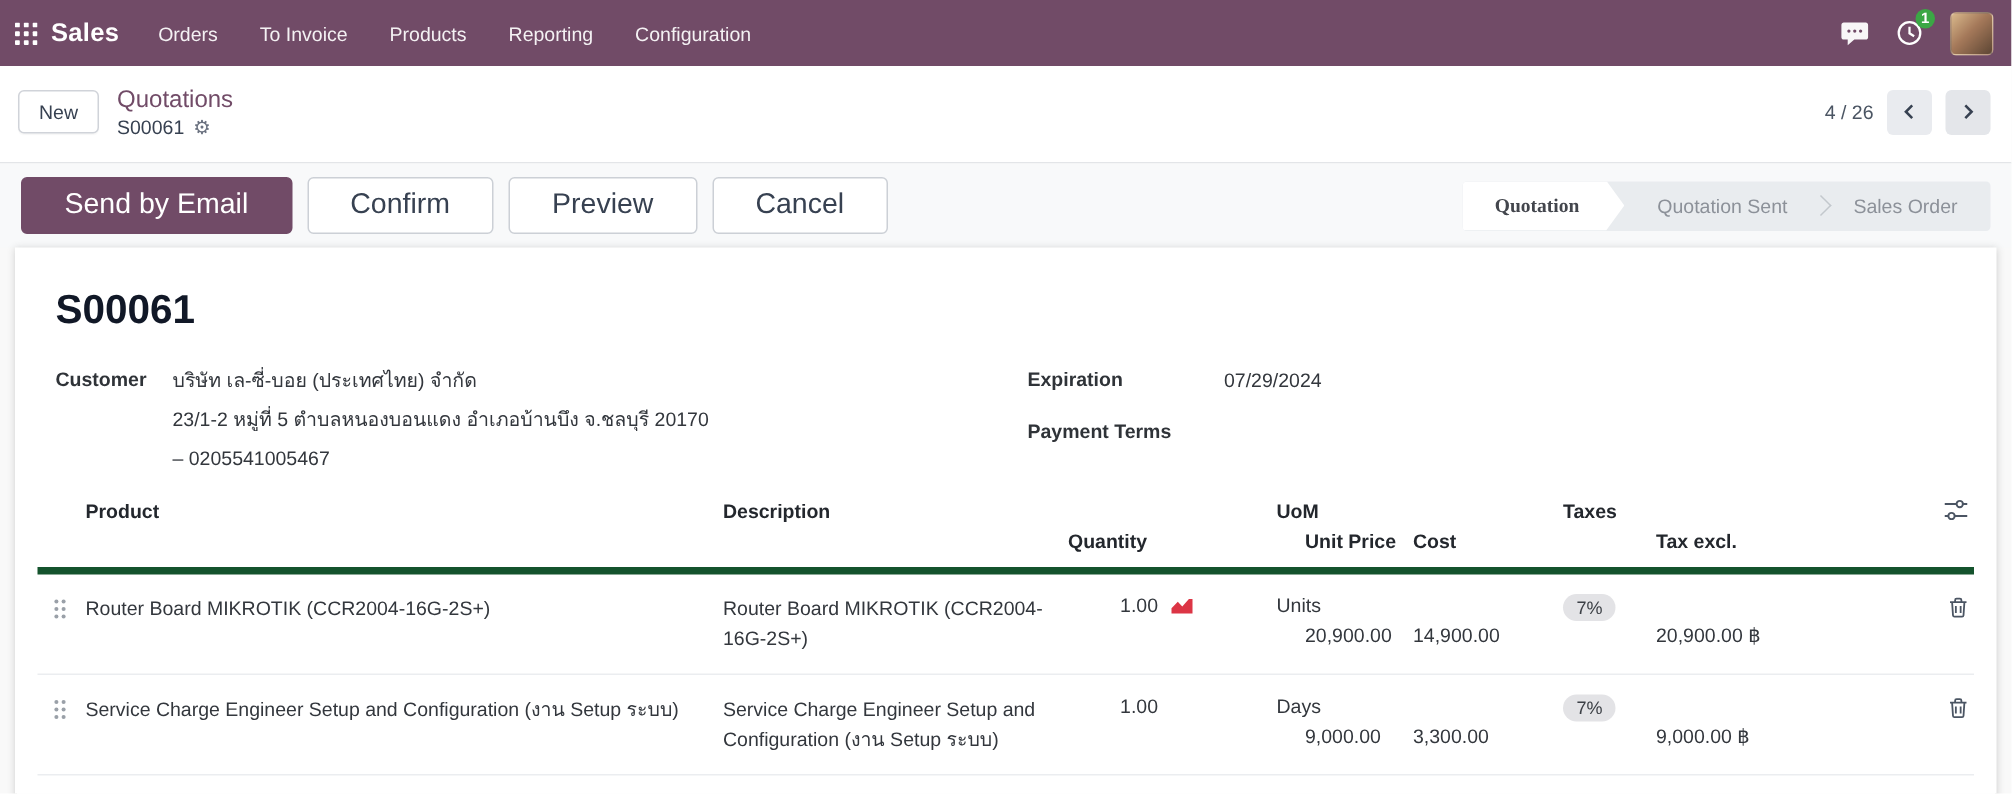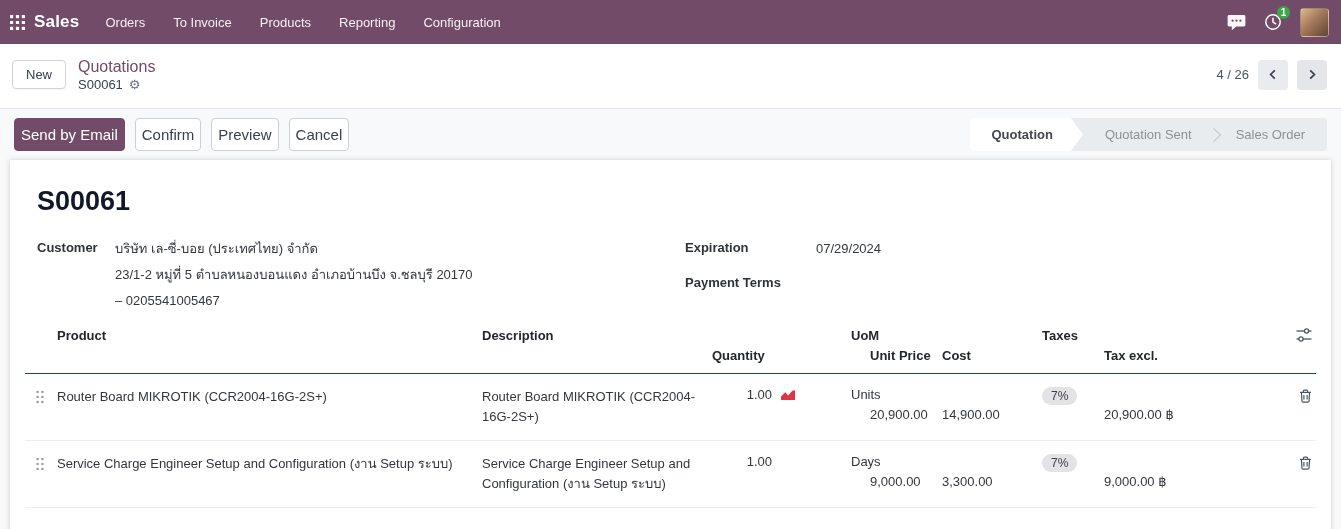--- a/index.html
+++ b/index.html
@@ -67,40 +67,41 @@
   }
   .pager-btn.next { background: #e4e6ea; }
 
   
   .action-bar {
     background: #f8f9fa;
     padding: 9px 14px;
     display: flex;
     align-items: center;
   }
-  .btn { border-radius: 4px; padding: 7px 6px; font-size: 15px; cursor: pointer; border: 1px solid transparent; }
+  .btn { border-radius: 4px; padding: 7px 28px; font-size: 19px; cursor: pointer; border: 1px solid transparent; }
   .btn-primary { background: #714B67; color: #fff; border-color: #714B67; margin-right: 10px; }
   .btn-secondary { background: #fff; color: #374151; border-color: #ccd0d6; margin-right: 10px; }
   .statusbar {
     margin-left: auto;
     display: flex;
     align-items: stretch;
     background: #e9ecef;
     border-radius: 3px;
     height: 33px;
     overflow: hidden;
     font-size: 13px;
   }
   .status-step { display: flex; align-items: center; padding: 0 22px; color: #8c9199; position: relative; cursor: pointer; white-space: nowrap; }
   .status-step.active {
     background: #fff;
     color: #43464d;
     font-weight: 700;
     padding-right: 30px;
     clip-path: polygon(0 0, calc(100% - 12px) 0, 100% 50%, calc(100% - 12px) 100%, 0 100%);
+    font-family: Liberation Serif, serif;
   }
   .status-step.with-sep::before {
     content: "";
     position: absolute; left: -5px; top: 50%;
     width: 9px; height: 9px;
     border-top: 1px solid #c3c8cd; border-right: 1px solid #c3c8cd;
     transform: translateY(-50%) rotate(45deg);
   }
 
   
@@ -131,21 +132,21 @@
     border: 1px solid #dee2e6; border-bottom: 1px solid #fff;
   }
   .tab + .tab { margin-left: 2px; }
 
   
   .ol-grid {
     display: grid;
     grid-template-columns: 30px 425px 230px 88px 70px 72px 90px 72px 1fr 38px;
     align-items: start;
   }
-  .ol-header { padding: 13px 0 10px; border-bottom: 1px solid #14532d; font-weight: 700; color: #23272d; }
+  .ol-header { padding: 13px 0 10px; border-bottom: 5px solid #14532d; font-weight: 700; color: #23272d; }
   .cell { padding: 0 2px; }
   .r { text-align: left; margin-top: 20px; }
   .uom-pad { padding-left: 8px; margin-left: 45px; }
   .tax-pad { padding-left: 12px; }
   .hdr-qty { padding-right: 24px; }
   .hdr-icon { display: flex; justify-content: flex-end; padding-right: 4px; cursor: pointer; }
 
   .ol-row { padding: 13px 0; border-bottom: 1px solid #ebedf0; color: #33373d; }
   .handle { display: flex; justify-content: center; padding-top: 2px; cursor: grab; }
   .cell-product, .cell-desc { line-height: 20px; cursor: text; }

